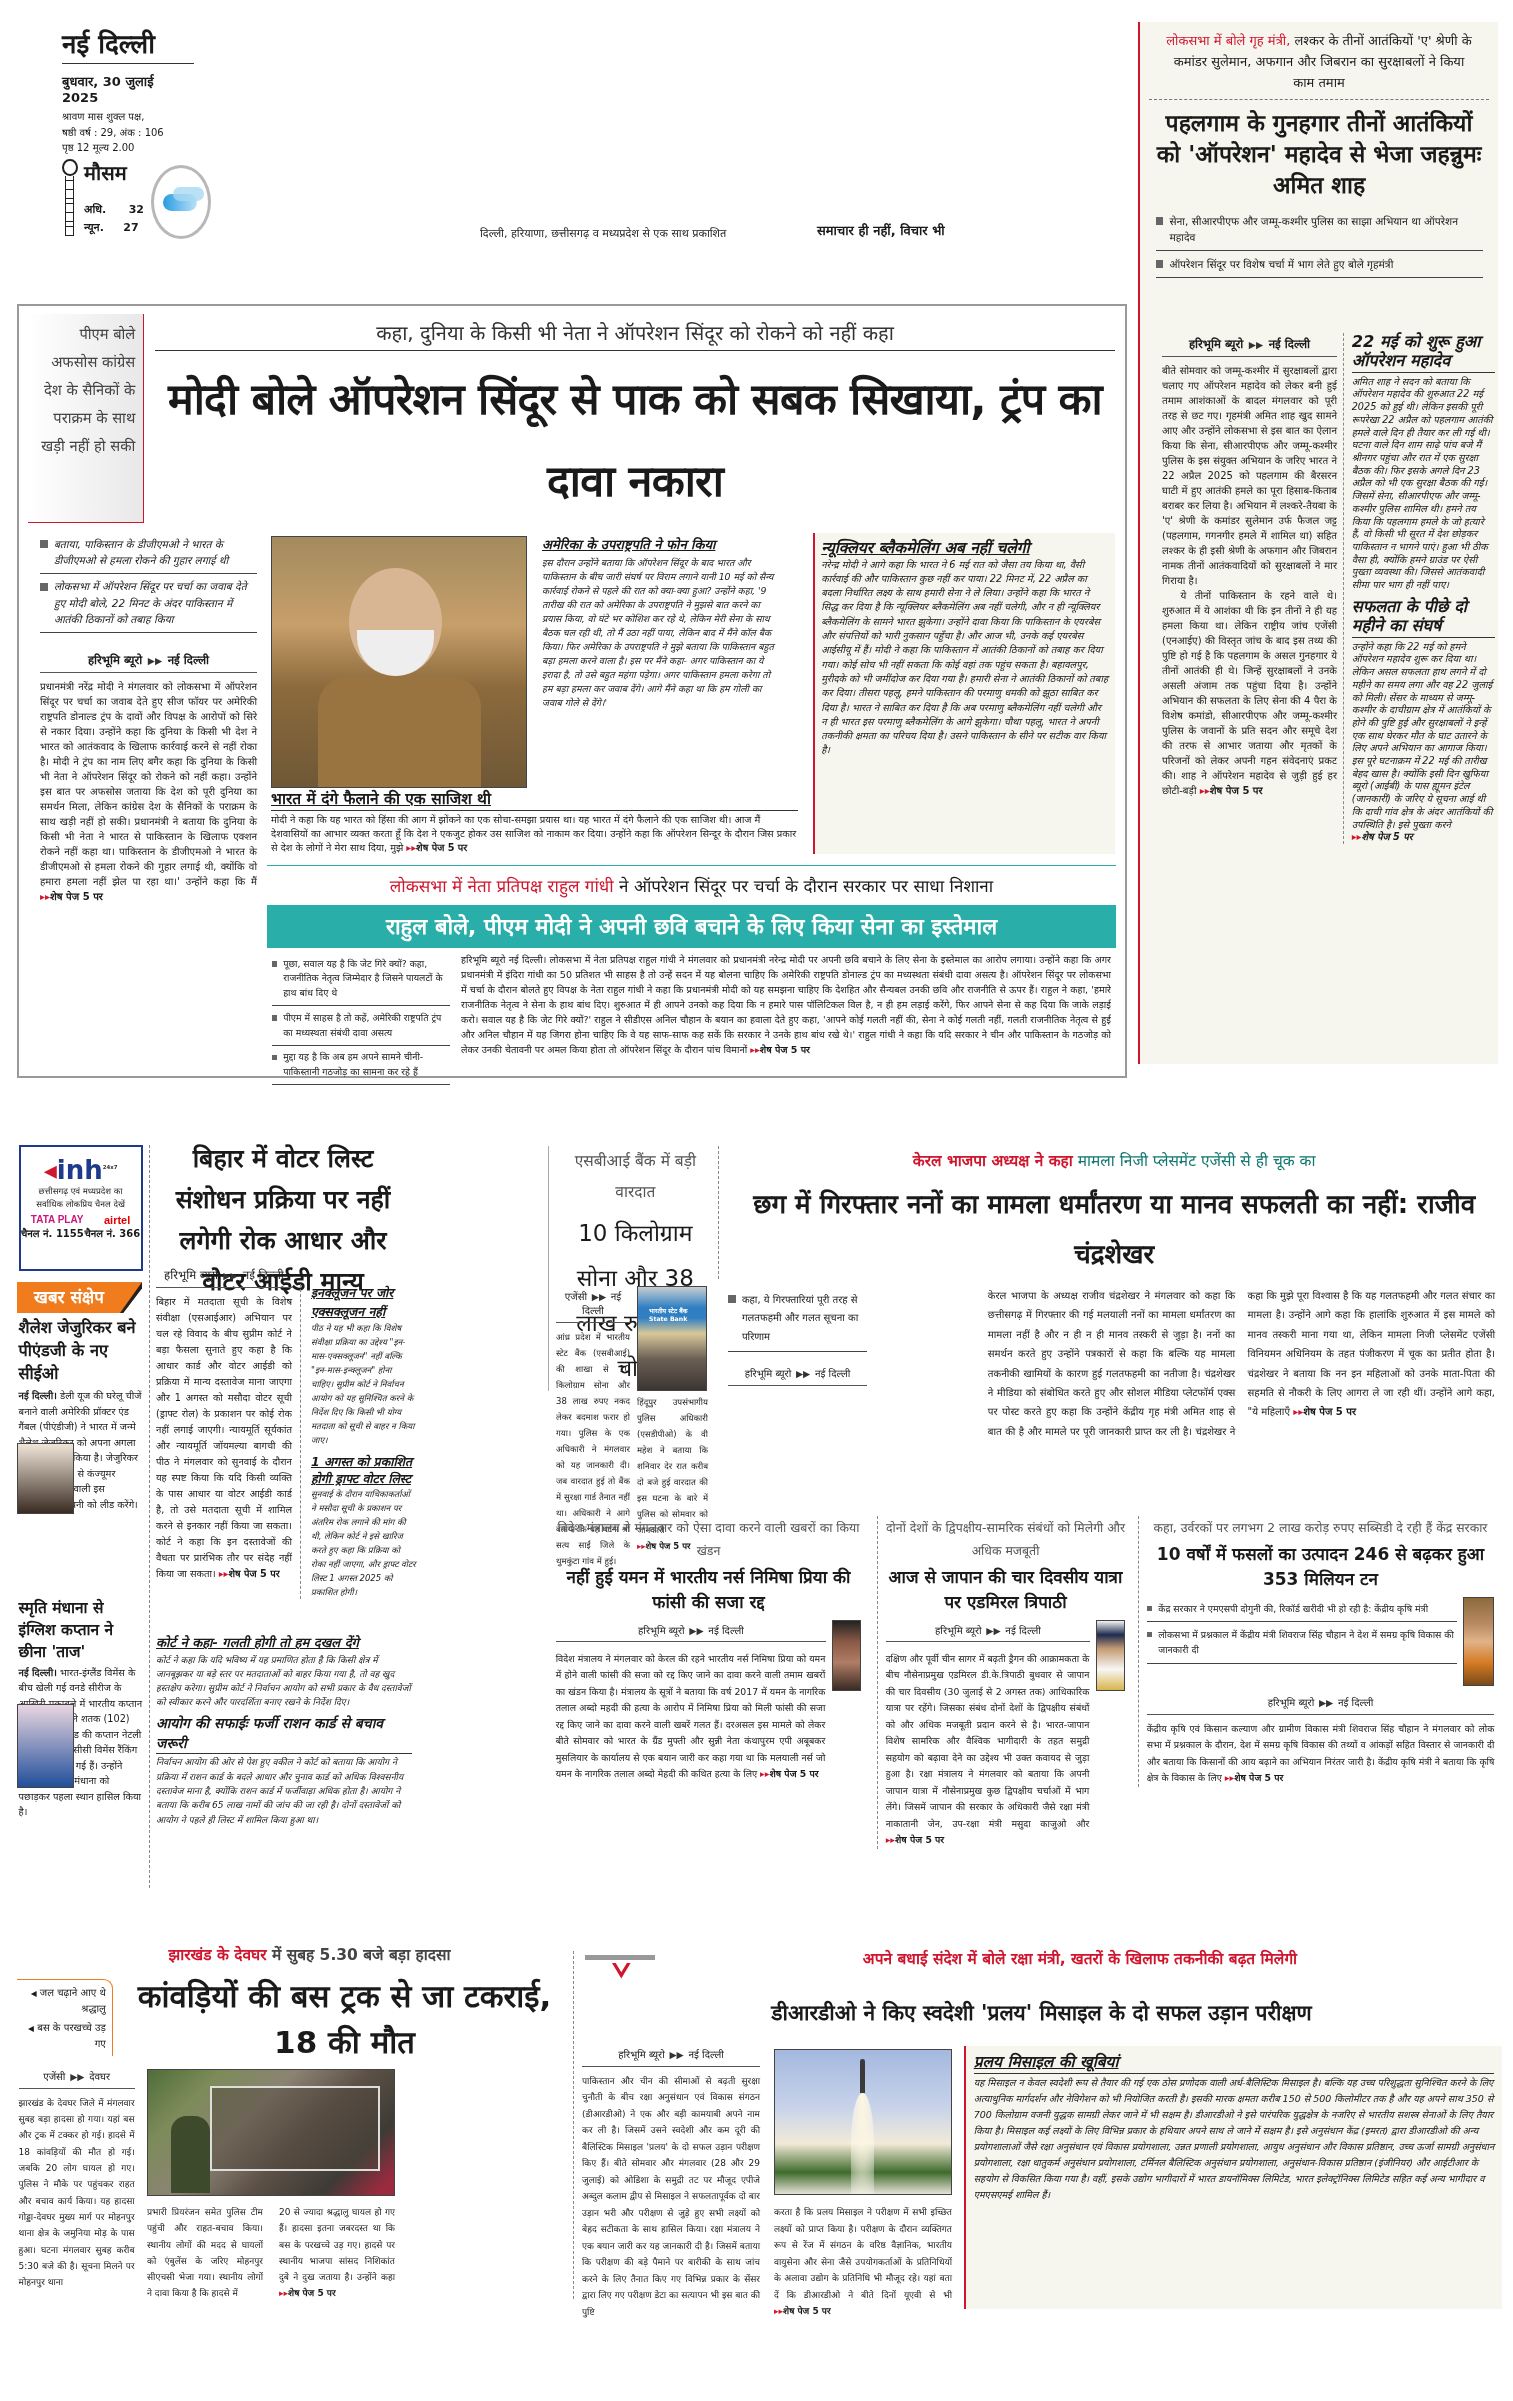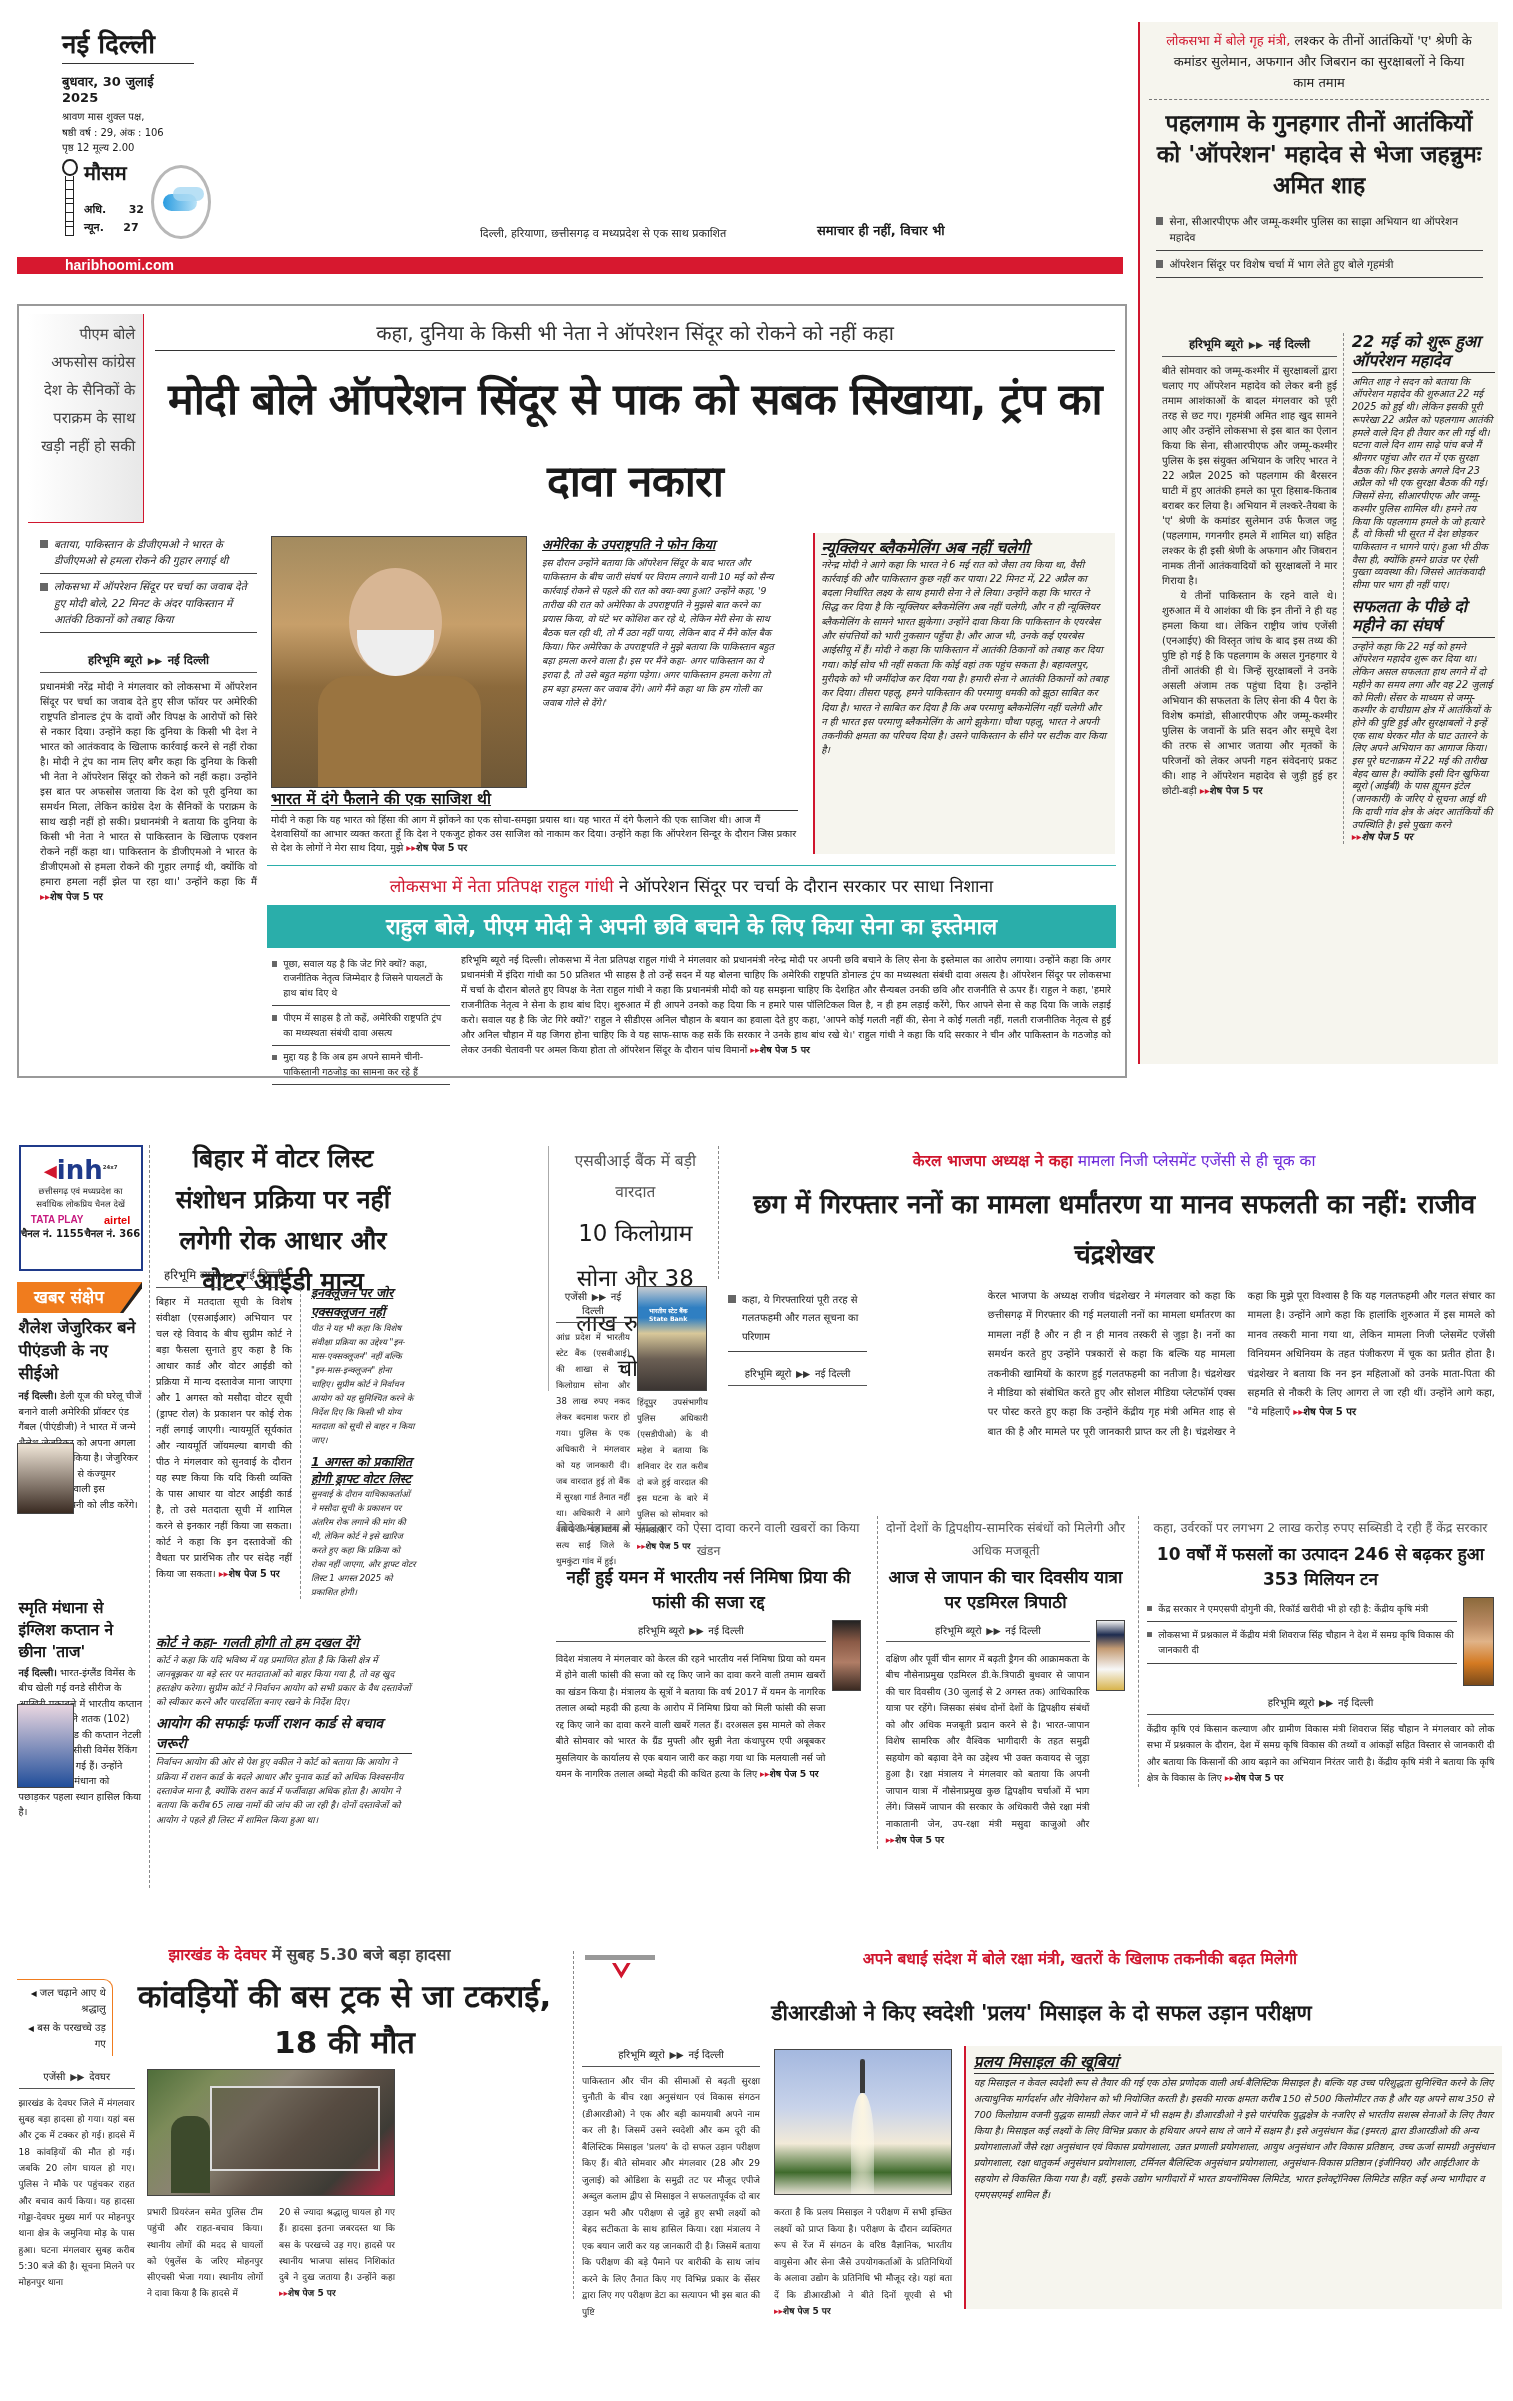--- a/index.html
+++ b/index.html
@@ -45,23 +45,20 @@
       <span style="margin-left:15.5px">27</span>
     </div>
     <div class="abs" style="left:89px;top:6.2px;width:60px;height:74px;border:3.1px solid #b8b8b8;border-radius:50%">
       <div style="position:absolute;left:9.3px;top:26px;width:34px;height:17px;background:linear-gradient(90deg,#2a9ce0,#b9e2f7);border-radius:9.3px"></div>
       <div style="position:absolute;left:18.6px;top:18.6px;width:31px;height:14px;background:#a7d8f3;border-radius:7.7px;opacity:.8"></div>
     </div>
   </div>
 
   <div class="abs" style="left:480px;top:225px;font-size:11px;color:#222">दिल्ली, हरियाणा, छत्तीसगढ़ व मध्यप्रदेश से एक साथ प्रकाशित</div>
   <div class="abs" style="left:817px;top:221px;font-size:13px;font-weight:bold">समाचार ही नहीं, विचार भी</div>
-  <div class="abs" style="left:17px;top:257px;width:1106px;height:17px;background:#d7182f">
-    <span style="color:#fff;font-weight:bold;font-size:14px;line-height:17px;margin-left:48px;font-family:'Liberation Sans',sans-serif">haribhoomi.com</span>
-  </div>
 </div>
 
 <div class="abs" style="left:1138px;top:22px;width:360px;height:1042px;background:#f6f5ee;border-left:2.3px solid #d0162e">
   <div style="padding:7.7px 14px 6.2px;text-align:center;font-size:13px;line-height:21px;border-bottom:1.2px dashed #777;margin:0 9.3px">
     <span class="red">लोकसभा में बोले गृह मंत्री,</span>
     <span>लश्कर के तीनों आतंकियों 'ए' श्रेणी के कमांडर सुलेमान, अफगान और जिबरान का सुरक्षाबलों ने किया काम तमाम</span>
   </div>
   <div style="padding:7.7px 12.4px;text-align:center;font-size:23px;font-weight:bold;line-height:31px">पहलगाम के गुनहगार तीनों आतंकियों को 'ऑपरेशन' महादेव से भेजा जहन्नुमः अमित शाह</div>
   <div style="padding:0 15.5px">
     <div class="bullet">
@@ -225,21 +222,21 @@
 <div class="photo" style="left:637px;top:1286px;width:70px;height:105px;background:linear-gradient(180deg,#c8cdd2 0%,#2f7fc2 20%,#2f7fc2 30%,#d8c89a 45%,#6b5f54 70%,#3b3532 100%)">
   <div style="color:#fff;font-size:6.2px;font-weight:bold;padding:18.6px 3.1px 0 11px">भारतीय स्टेट बैंक  State Bank</div>
 </div>
 <div class="abs" style="left:637px;top:1394px;width:71px">
   <div style="font-size:8.5px;line-height:16px;text-align:justify"><span>हिंदूपुर उपसंभागीय पुलिस अधिकारी (एसडीपीओ) के वी महेश ने बताया कि शनिवार देर रात करीब दो बजे हुई वारदात की इस घटना के बारे में पुलिस को सोमवार को जानकारी</span> <span class="more"><span class="arr">▸▸</span><span>शेष पेज 5 पर</span></span></div>
 </div>
 
 <div class="abs dash-v" style="left:718px;top:1146px;width:782px;padding-left:9.3px">
   <div style="font-size:15.5px;line-height:31px;text-align:center">
     <span class="red" style="font-weight:bold">केरल भाजपा अध्यक्ष ने कहा</span>
-    <span style="color:#6d28d9">मामला निजी प्लेसमेंट एजेंसी से ही चूक का</span>
+    <span style="color:#0f766e">मामला निजी प्लेसमेंट एजेंसी से ही चूक का</span>
   </div>
   <div style="font-size:26px;line-height:50px;text-align:center;font-weight:bold;margin-top:1.5px">छग में गिरफ्तार ननों का मामला धर्मांतरण या मानव सफलती का नहीं: राजीव चंद्रशेखर</div>
 </div>
 <div class="abs" style="left:728px;top:1286px;width:139px">
   <div class="bullet" style="font-size:10px;line-height:18.6px">
       <span class="sq"></span>
       <span>कहा, ये गिरफ्तारियां पूरी तरह से गलतफहमी और गलत सूचना का परिणाम</span>
     </div>
   <div class="byline" style="font-weight:normal;font-size:10px;margin-top:11px"><span>हरिभूमि ब्यूरो</span> <span class="arr">▶▶</span> <span>नई दिल्ली</span></div>
 </div>

